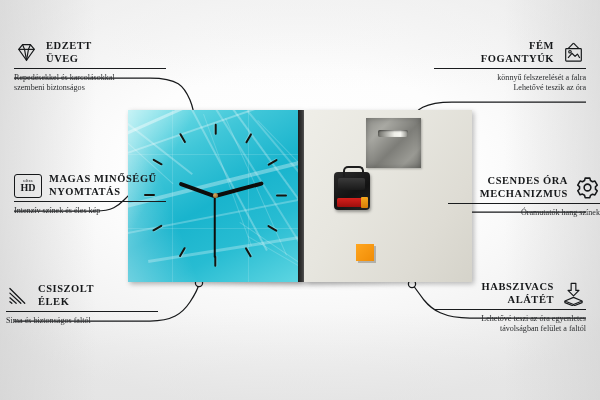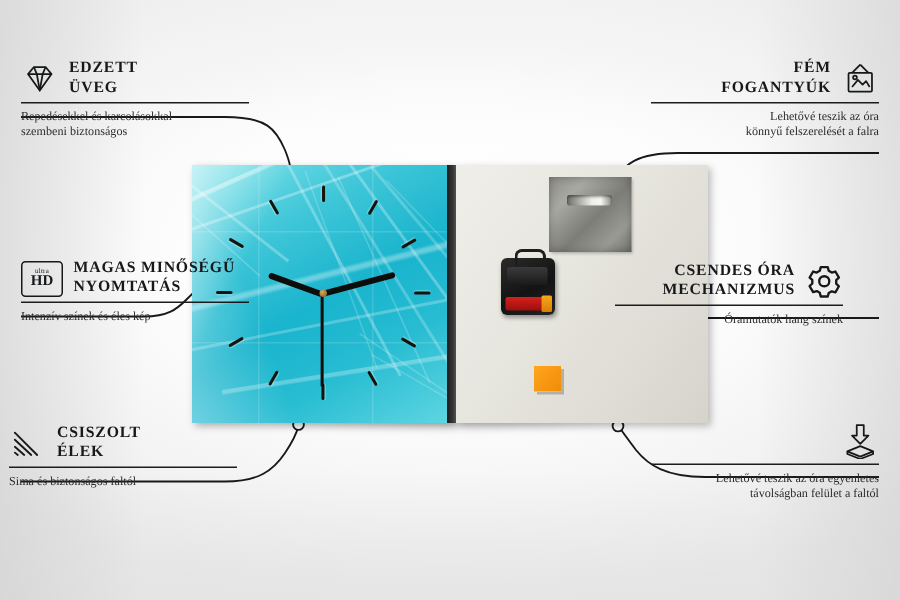--- a/index.html
+++ b/index.html
@@ -241,50 +241,54 @@
           <svg viewBox="0 0 32 32" fill="none" stroke="currentColor" stroke-width="1.5" stroke-linejoin="round">
             <rect x="6" y="11" width="20" height="16" rx="1"></rect>
             <path d="M16 4 L9 11"></path>
               <path d="M16 4 L23 11"></path>
             <path d="M9 23 L14 17 L18 21 L21 18 L24 23"></path>
             <circle cx="11.5" cy="15" r="1.6"></circle>
           </svg>
         </span>
       </div>
       <div class="rule"></div>
+      <div class="sub">könnyű felszerelését a falra</div>
       <div class="sub">Lehetővé teszik az óra</div>
-      <div class="sub">könnyű felszerelését a falra</div>
-    </div>
-
-    <div class="feat right" style="left:410px;top:175px;width:152px;">
+    </div>
+
+    <div class="feat right" style="left:448px;top:175px;width:152px;">
       <div class="hdr">
         <div style="flex:1;">
           <div class="ttl">CSENDES ÓRA</div>
           <div class="ttl">MECHANIZMUS</div>
         </div>
         <span class="ico">
           <svg viewBox="0 0 32 32" fill="none" stroke="currentColor" stroke-width="2" stroke-linejoin="round">
             <path d="M13 4 h6 l.8 3.1 2.6 1.5 3.1-.9 3 5.2-2.3 2.2v3l2.3 2.2-3 5.2-3.1-.9-2.6 1.5L19 29h-6l-.8-3.1-2.6-1.5-3.1.9-3-5.2 2.3-2.2v-3L3.5 12.9l3-5.2 3.1.9 2.6-1.5z"></path>
             <circle cx="16" cy="16" r="4.3"></circle>
           </svg>
         </span>
       </div>
       <div class="rule"></div>
       <div class="sub">Óramutatók hang színek</div>
     </div>
 
     <div class="feat right" style="left:434px;top:281px;width:152px;">
       <div class="hdr">
+        <div style="flex:1;">
+          <div class="ttl">HABSZIVACS</div>
+          <div class="ttl">ALÁTÉT</div>
+        </div>
         <span class="ico">
           <svg viewBox="0 0 32 32" fill="none" stroke="currentColor" stroke-width="1.5" stroke-linejoin="round">
             <path d="M13 3 h6 v9 h4 l-7 7 -7-7 h4 z"></path>
             <path d="M16 21 L5 25.5 L16 30 L27 25.5 Z"></path>
             <path d="M5 25.5 v2.2 L16 32 l11-4.3 v-2.2"></path>
           </svg>
         </span>
       </div>
       <div class="rule"></div>
-      <div class="sub">Lehetővé teszik az óra egyenletes</div>
+      <div class="sub">Lehetővé teszi az óra egyenletes</div>
       <div class="sub">távolságban felület a faltól</div>
     </div>
 
   </div>
 </div>
 
 </body></html>

